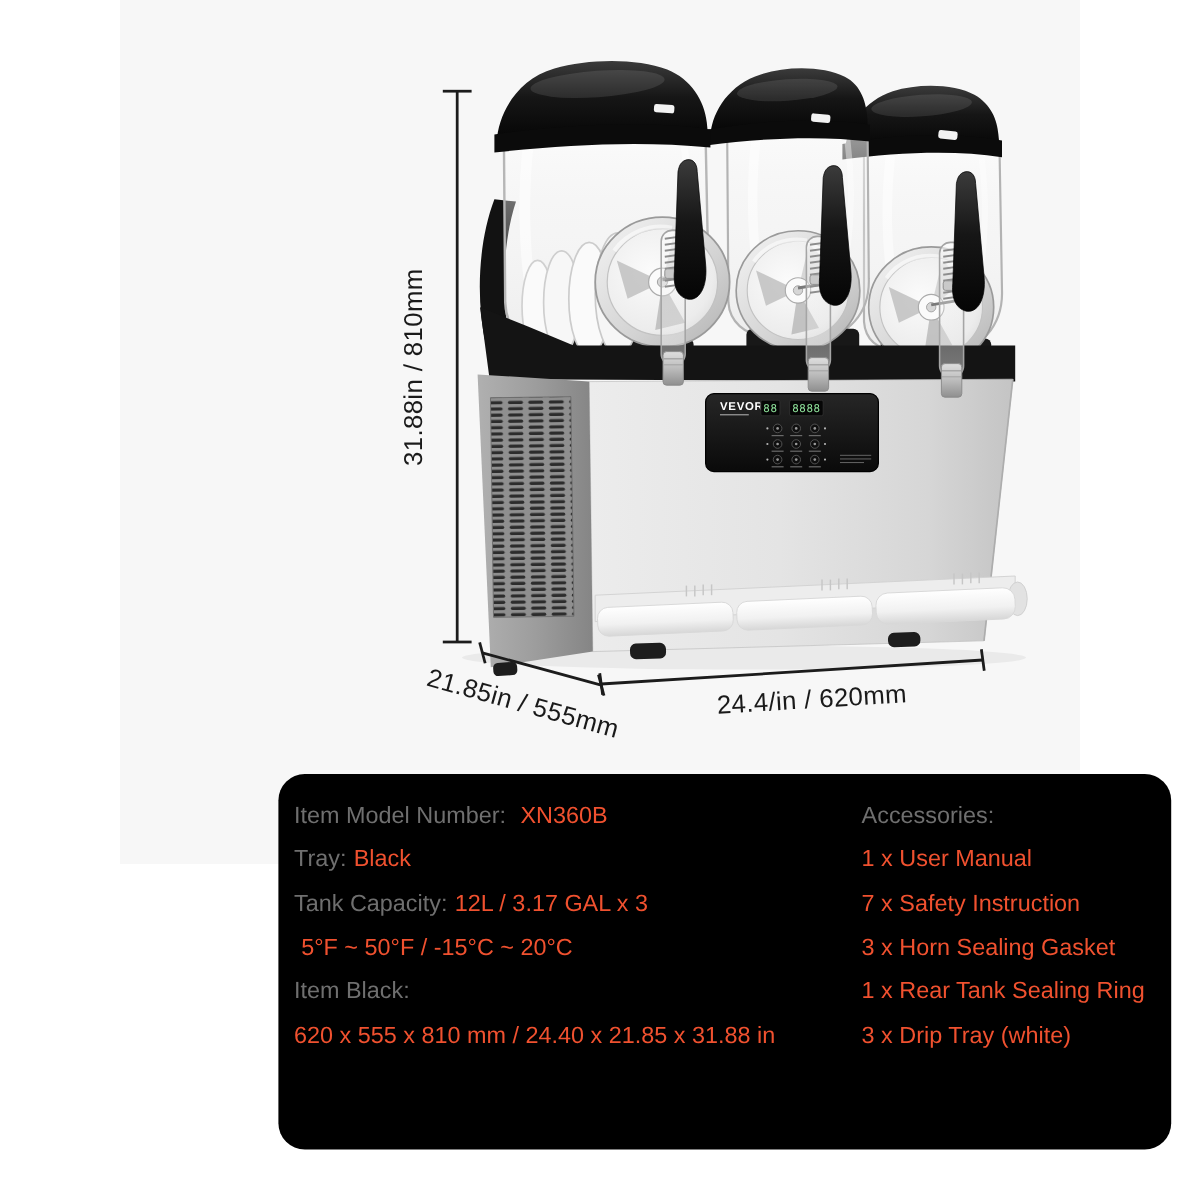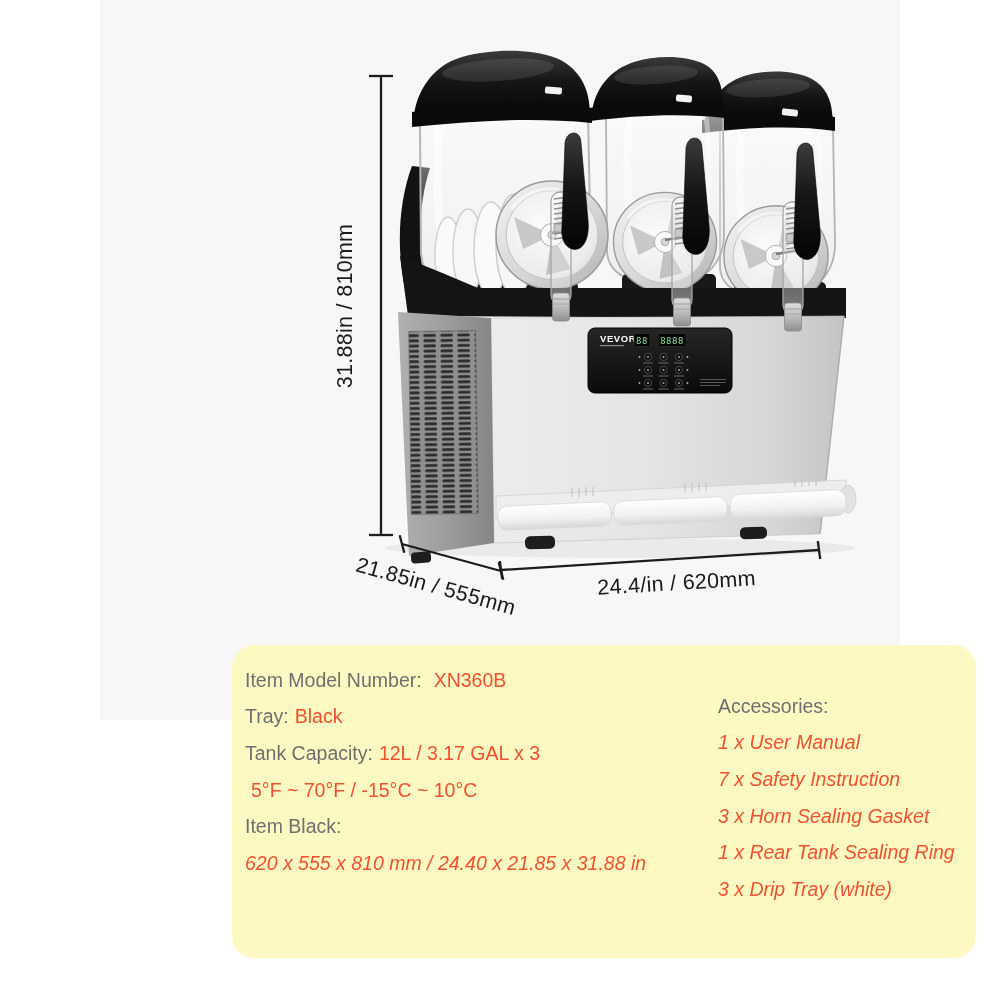--- a/index.html
+++ b/index.html
@@ -8,29 +8,29 @@
     font-family:"Liberation Sans", sans-serif;overflow:hidden;
     --accent:#f0512f; --label:#6f6f6f;
   }
   .photo-area{
     position:absolute;left:100px;top:0;width:800px;height:720px;
     background:#f7f7f7;
   }
   .machine-svg{position:absolute;left:0;top:0;width:1000px;height:1000px;}
   .spec-card{
     position:absolute;left:132px;top:645px;width:744px;height:313px;
-    background:#fef9c3;border-radius:22px;
+    background:#000000;border-radius:22px;
   }
   .col-left{position:absolute;left:13px;top:17px;}
-  .col-right{position:absolute;left:486px;top:17px;margin-top:26px;}
+  .col-right{position:absolute;left:486px;top:17px;}
   .spec-row{height:36.6px;display:flex;align-items:center;font-size:19.5px;letter-spacing:0;white-space:nowrap;}
   .lbl{color:var(--label);}
   .val{color:var(--accent);margin-left:6px;}
   .val-wide{margin-left:12px;}
-  .val-full{color:var(--accent);font-style:italic;}
+  .val-full{color:var(--accent);}
 </style>
 </head>
 <body style="--accent: #f0512f; --label: #6f6f6f;">
 
 <div class="photo-area">
 
 <svg class="machine-svg" viewBox="0 0 1000 1000">
   <defs>
     <linearGradient id="steelFace" x1="0" y1="0" x2="1" y2="0">
       <stop offset="0" stop-color="#ececec"></stop>
@@ -286,21 +286,21 @@
       </div>
       <div class="spec-row">
         <span class="lbl">Tray:</span>
         <span class="val">Black</span>
       </div>
       <div class="spec-row">
         <span class="lbl">Tank Capacity:</span>
         <span class="val">12L / 3.17 GAL x 3</span>
       </div>
       <div class="spec-row">
-        <span class="val">5°F ~ 70°F / -15°C ~ 10°C</span>
+        <span class="val">5°F ~ 50°F / -15°C ~ 20°C</span>
       </div>
       <div class="spec-row">
         <span class="lbl">Item Black:</span>
       </div>
       <div class="spec-row">
         <span class="val-full">620 x 555 x 810 mm / 24.40 x 21.85 x 31.88 in</span>
       </div>
     </div>
     <div class="col-right">
       <div class="spec-row">

